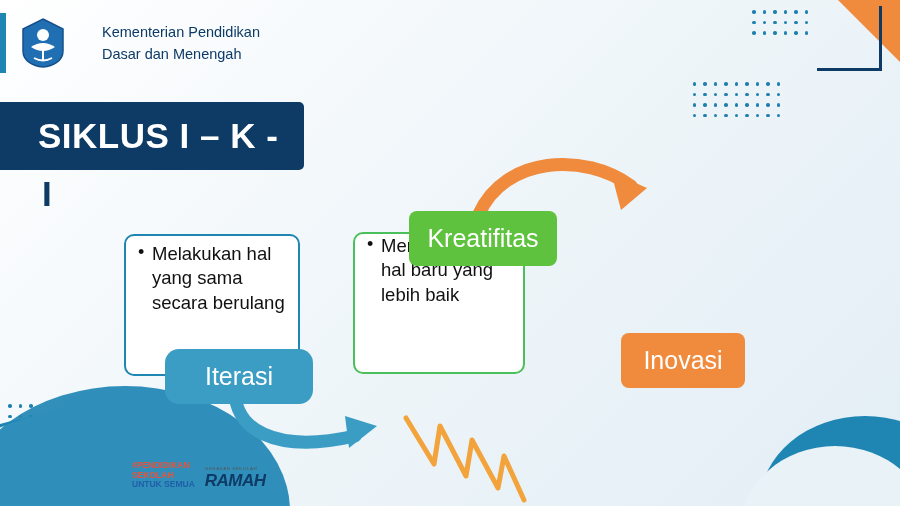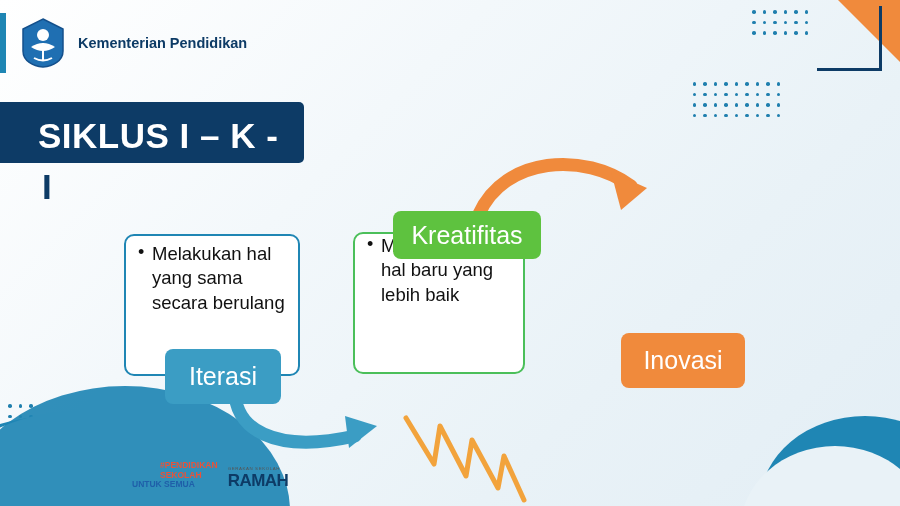--- a/index.html
+++ b/index.html
@@ -109,37 +109,38 @@
     background: #1f86b4;
     margin-right: 14px;
   }
   .logo {
     width: 46px; height: 52px;
     margin-right: 12px;
     flex: none;
   }
   .min-title {
     color: #0d3b66;
-    font-weight: bold;
+    font-weight: normal;
     font-size: 14.5px;
     line-height: 1.55;
+    margin-left: 24px;
   }
 
   
   #title-block {
     position: absolute;
     top: 102px; left: 0;
   }
   #title-banner {
     background: #0d3b66;
     color: #ffffff;
     font-size: 35px;
     font-weight: bold;
     letter-spacing: 0.5px;
-    padding: 14px 26px 7px 38px;
+    padding: 14px 26px 14px 38px;
     display: inline-block;
     border-radius: 0 5px 5px 0;
   }
   #title-tail {
     color: #0d3b66;
     font-size: 35px;
     font-weight: bold;
     padding-left: 42px;
     margin-top: 4px;
   }
@@ -195,26 +196,27 @@
     border-radius: 8px;
     color: #ffffff;
     font-size: 25px;
     text-align: center;
     display: flex;
     align-items: center;
     justify-content: center;
   }
   #label-iterasi {
     left: 165px; top: 349px;
-    width: 116px; height: 55px;
+    width: 148px; height: 55px;
     background: #3b9dc4;
+    border-radius: 14px;
   }
   #label-kreatifitas {
-    left: 393px; top: 211px;
-    width: 148px; height: 48px;
+    left: 409px; top: 211px;
+    width: 148px; height: 55px;
     background: #5ec23f;
     text-align: right;
   }
   #label-inovasi {
     left: 621px; top: 333px;
     width: 124px; height: 55px;
     background: #f08a3c;
   }
 
   .arrow-svg {
@@ -232,39 +234,40 @@
     display: flex;
     align-items: flex-end;
     gap: 10px;
   }
   .fl-1 {
     color: #1f5fa9;
     font-weight: bold;
     font-size: 8.5px;
     line-height: 1.12;
   }
-  .fl-1 .hash { color: #e8533a; margin-left: 28px; }
+  .fl-1 .hash { color: #e8533a; }
   .fl-2 {
     display: flex;
     align-items: center;
     gap: 3px;
   }
   .fl-2 .sub {
     font-size: 4.4px;
     color: #555;
     letter-spacing: 0.6px;
     display: block;
     line-height: 1.1;
   }
   .fl-2 .word {
     font-size: 17px;
     font-weight: bold;
     color: #0d3b66;
     letter-spacing: -0.5px;
     line-height: 0.95;
+    font-style: italic;
   }
 </style>
 </head>
 <body>
 
 <div id="slide">
 
   <div class="corner-tri"></div>
   <div class="corner-outline"></div>
 
@@ -348,20 +351,21 @@
     <div class="accent-bar"></div>
     <svg class="logo" viewBox="0 0 46 52">
       <path d="M23 2 L43 12 L43 34 C43 44 33 49 23 50 C13 49 3 44 3 34 L3 12 Z" fill="#1f6fb2" stroke="#14508c" stroke-width="1.5"></path>
       <circle cx="23" cy="18" r="6" fill="#ffffff"></circle>
       <path d="M11 30 Q23 22 35 30 Q23 38 11 30 Z" fill="#ffffff"></path>
       <path d="M23 26 L23 44" stroke="#ffffff" stroke-width="2"></path>
       <path d="M14 41 Q23 46 32 41" stroke="#ffffff" stroke-width="2" fill="none"></path>
     </svg>
     <div>
       <div class="min-title">Kementerian Pendidikan</div>
+      <div class="min-title">Dasar dan Menengah</div>
     </div>
   </div>
 
   <div id="title-block">
     <div id="title-banner">SIKLUS I – K -</div>
     <div id="title-tail">I</div>
   </div>
 
   <svg class="arrow-svg" id="arrow-blue" width="230" height="90" viewBox="0 0 230 90">
     <path d="M40 6 C36 52 80 76 160 58" stroke="#3b9dc4" stroke-width="13" fill="none" stroke-linecap="round"></path>

